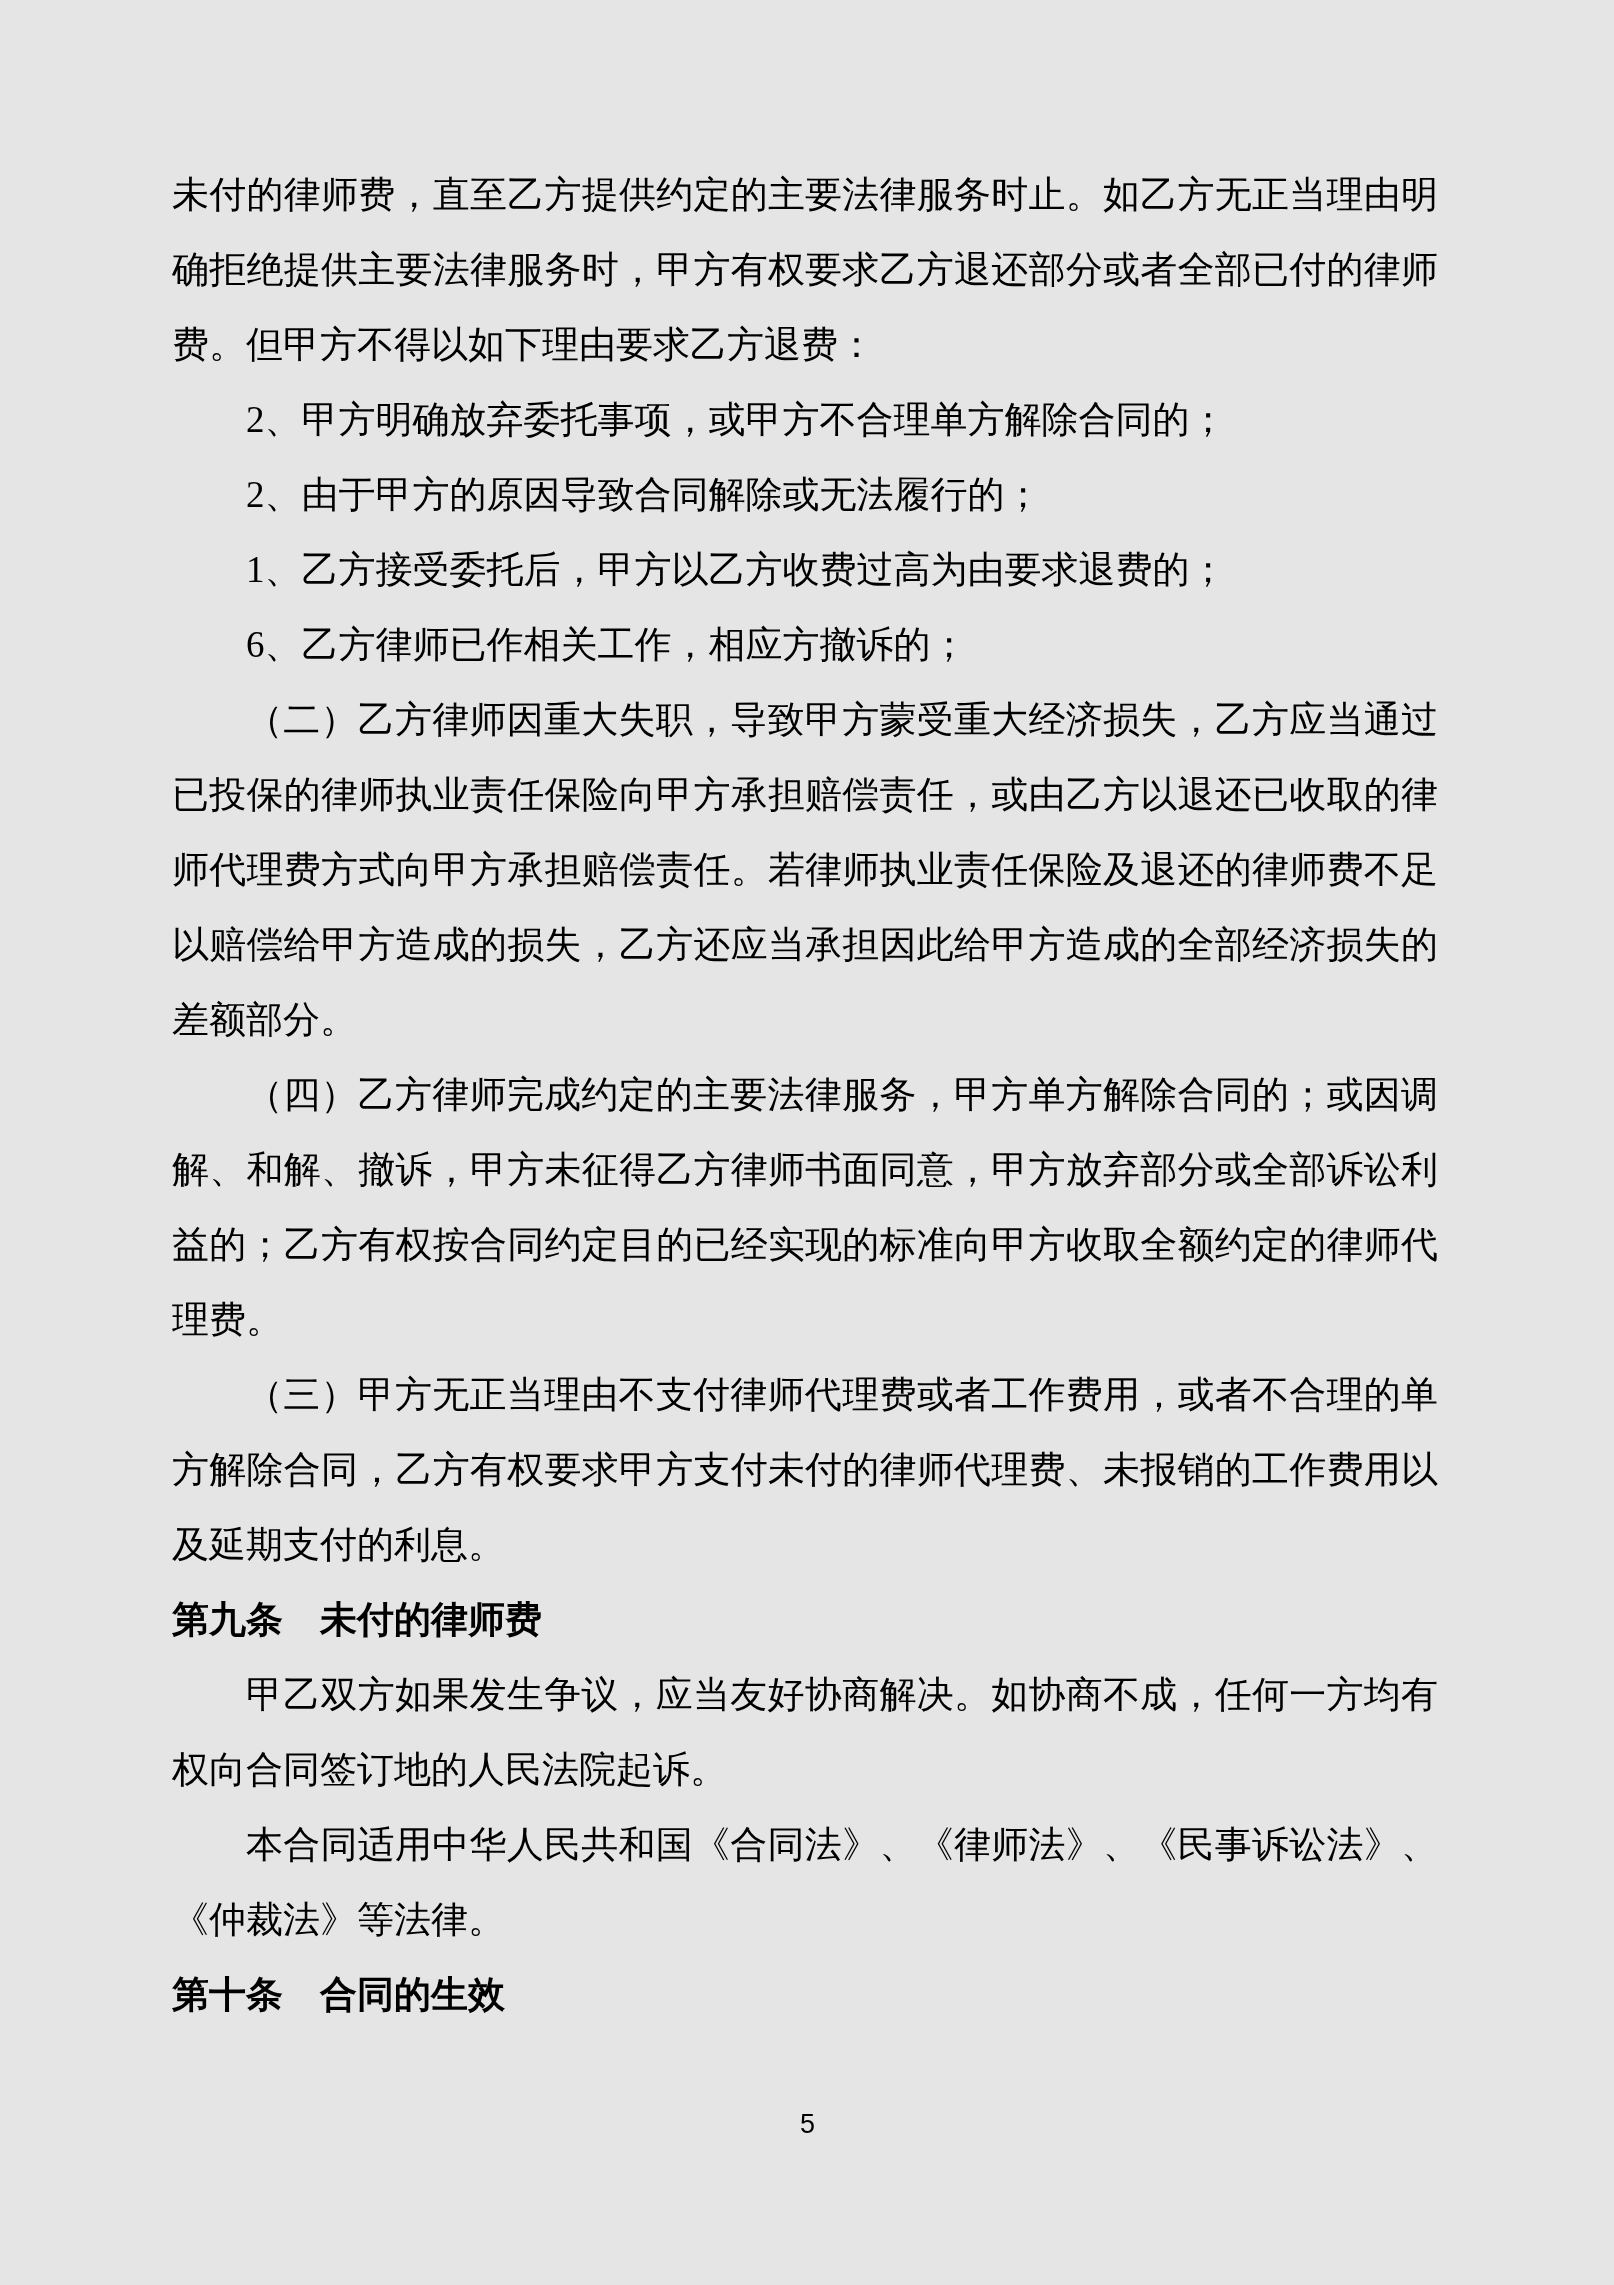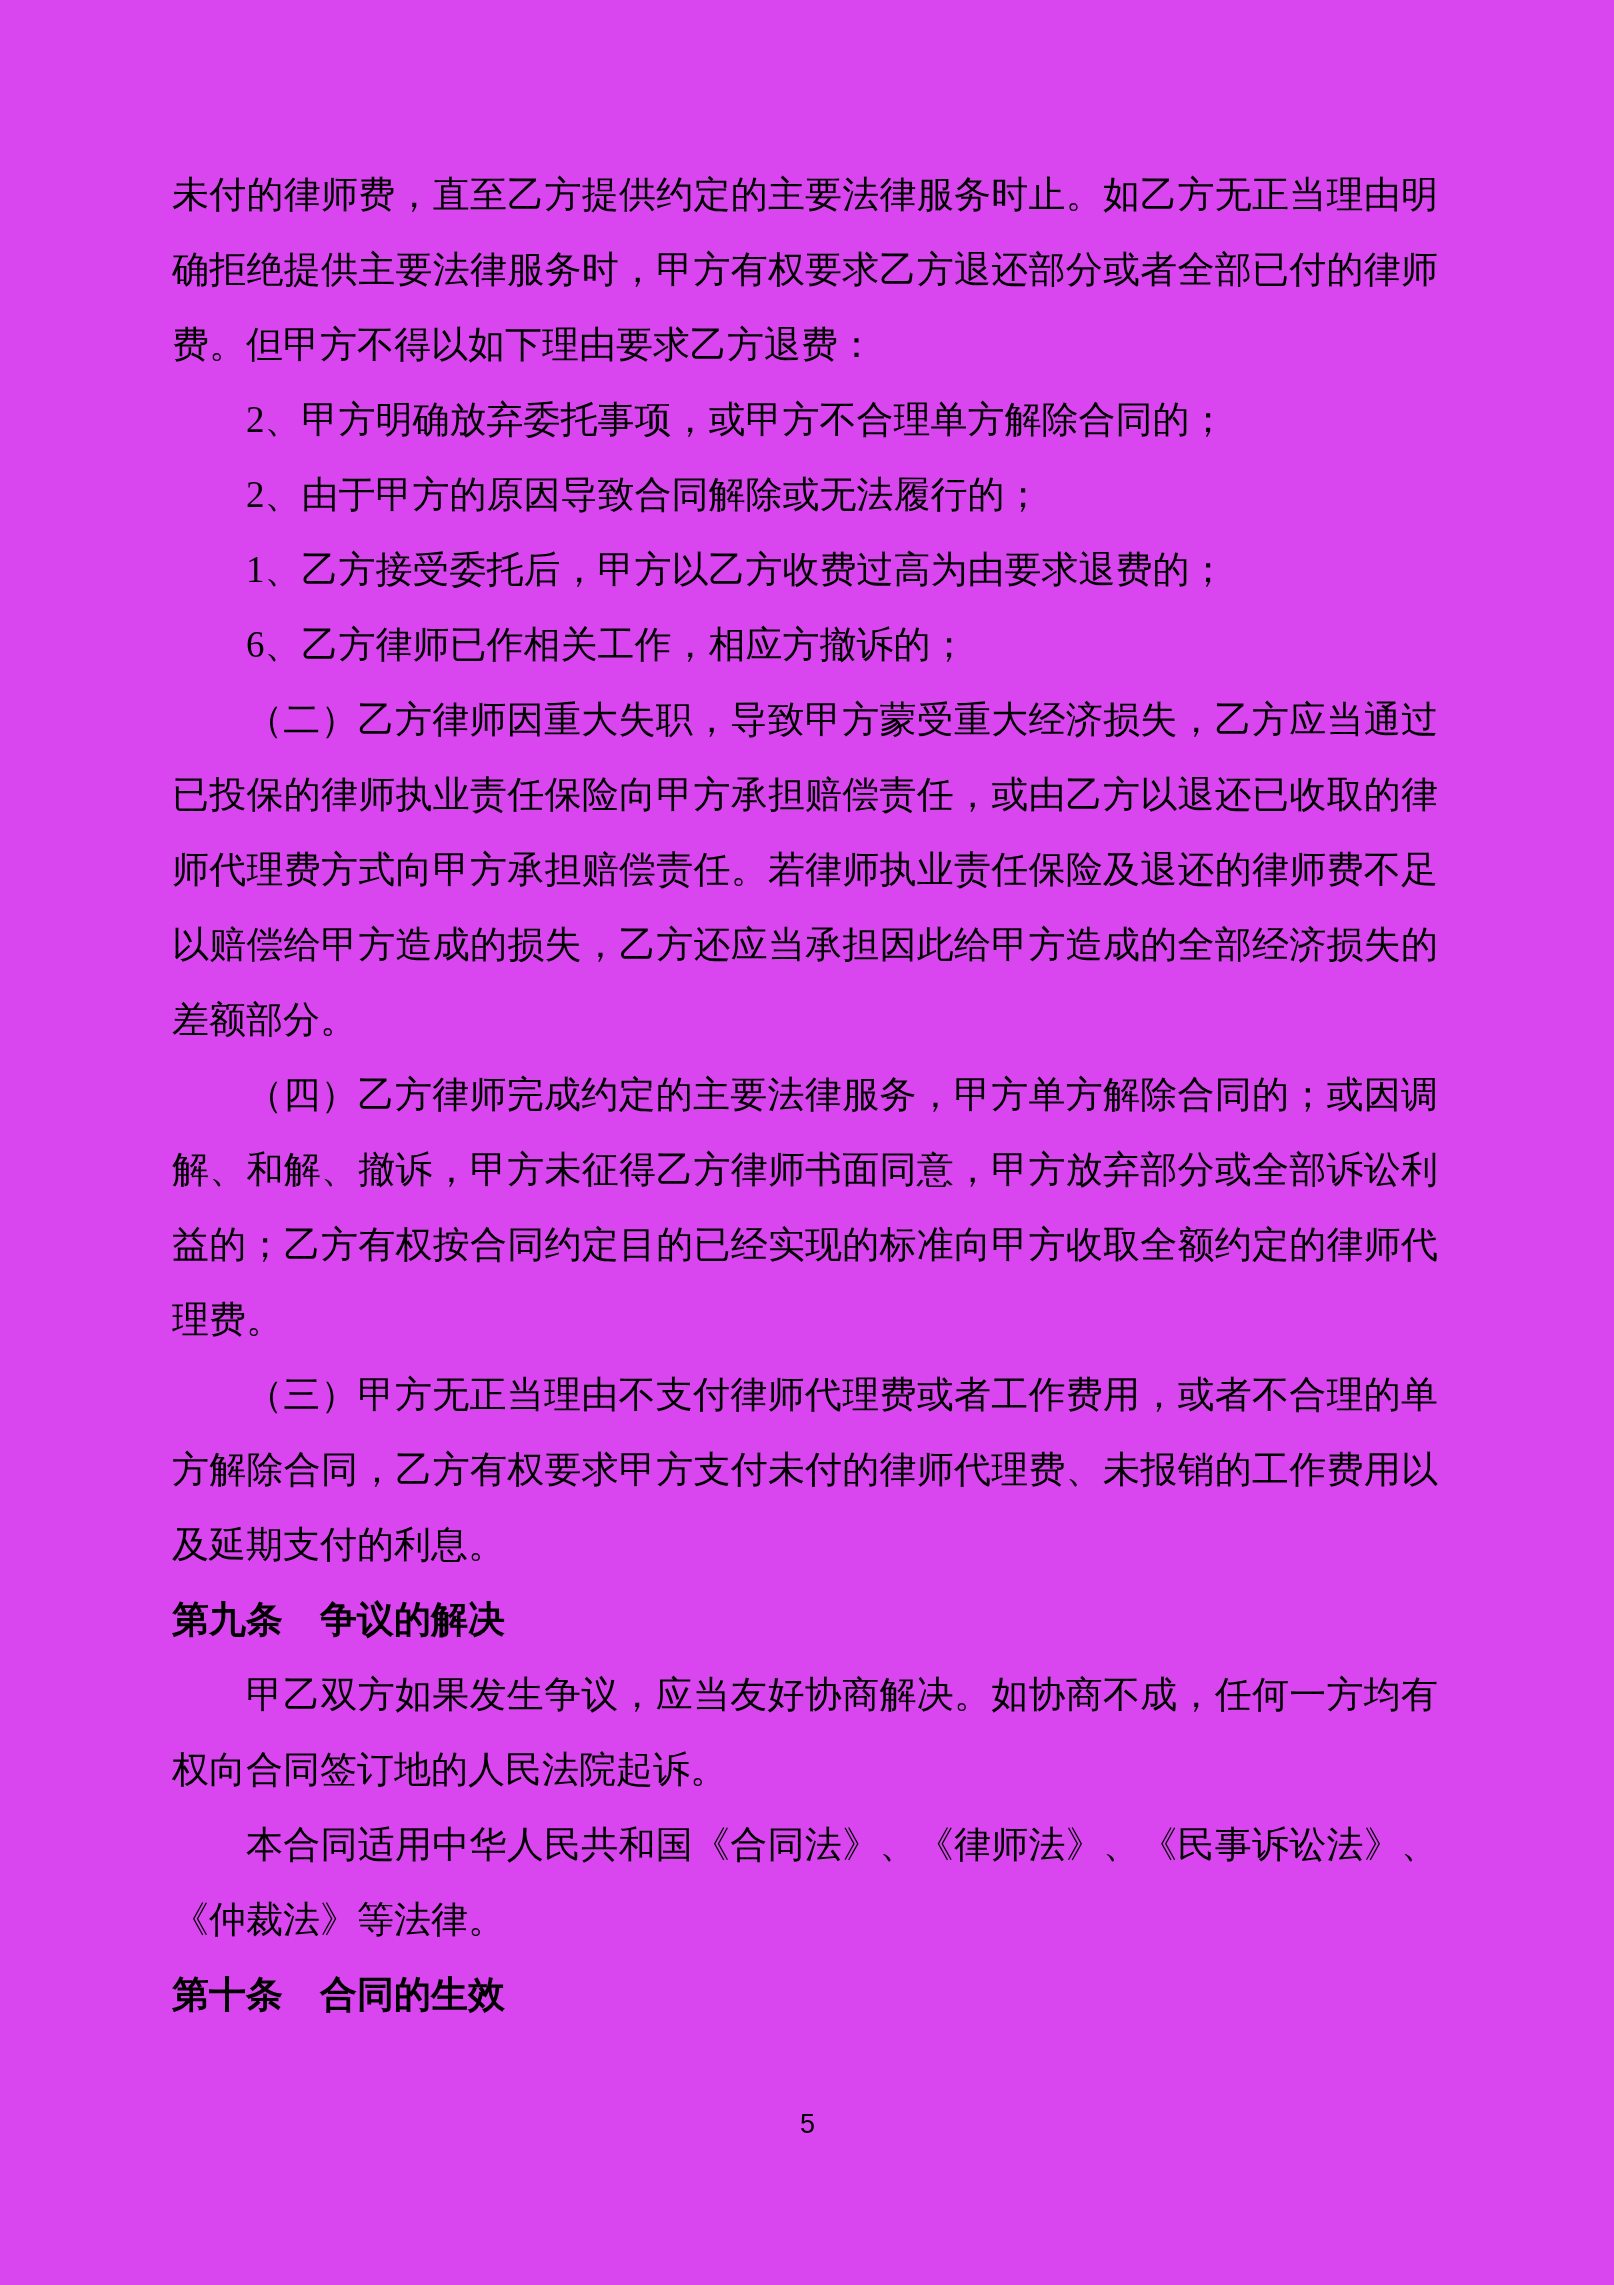--- a/index.html
+++ b/index.html
@@ -13,21 +13,21 @@
     position: relative;
     overflow: hidden;
     font-family: "Liberation Serif", "DejaVu Serif", serif;
     color: #000000;
   }
   .page {
     position: absolute;
     left: 0; top: 0;
     width: 1615px;
     height: 2285px;
-    background: #d946ef;
+    background: #e5e5e5;
   }
   .content {
     position: absolute;
     left: 172px;
     top: 157px;
     width: 1266px;
     font-size: 37px;
     line-height: 75px;
     text-align: justify;
     letter-spacing: 0;
@@ -65,20 +65,20 @@
 <div class="page">
   <div class="content">
     <p class="noindent">未付的律师费，直至乙方提供约定的主要法律服务时止。如乙方无正当理由明确拒绝提供主要法律服务时，甲方有权要求乙方退还部分或者全部已付的律师费。但甲方不得以如下理由要求乙方退费：</p>
     <p class="indent">2、甲方明确放弃委托事项，或甲方不合理单方解除合同的；</p>
     <p class="indent">2、由于甲方的原因导致合同解除或无法履行的；</p>
     <p class="indent">1、乙方接受委托后，甲方以乙方收费过高为由要求退费的；</p>
     <p class="indent">6、乙方律师已作相关工作，相应方撤诉的；</p>
     <p class="indent">（二）乙方律师因重大失职，导致甲方蒙受重大经济损失，乙方应当通过已投保的律师执业责任保险向甲方承担赔偿责任，或由乙方以退还已收取的律师代理费方式向甲方承担赔偿责任。若律师执业责任保险及退还的律师费不足以赔偿给甲方造成的损失，乙方还应当承担因此给甲方造成的全部经济损失的差额部分。</p>
     <p class="indent">（四）乙方律师完成约定的主要法律服务，甲方单方解除合同的；或因调解、和解、撤诉，甲方未征得乙方律师书面同意，甲方放弃部分或全部诉讼利益的；乙方有权按合同约定目的已经实现的标准向甲方收取全额约定的律师代理费。</p>
     <p class="indent">（三）甲方无正当理由不支付律师代理费或者工作费用，或者不合理的单方解除合同，乙方有权要求甲方支付未付的律师代理费、未报销的工作费用以及延期支付的利息。</p>
-    <p class="heading">第九条　争议的解决</p>
+    <p class="heading">第九条　未付的律师费</p>
     <p class="indent">甲乙双方如果发生争议，应当友好协商解决。如协商不成，任何一方均有权向合同签订地的人民法院起诉。</p>
     <p class="indent">本合同适用中华人民共和国《合同法》、《律师法》、《民事诉讼法》、《仲裁法》等法律。</p>
     <p class="heading">第十条　合同的生效</p>
   </div>
   <div class="footer">5</div>
 </div>
 
 
 </body></html>

